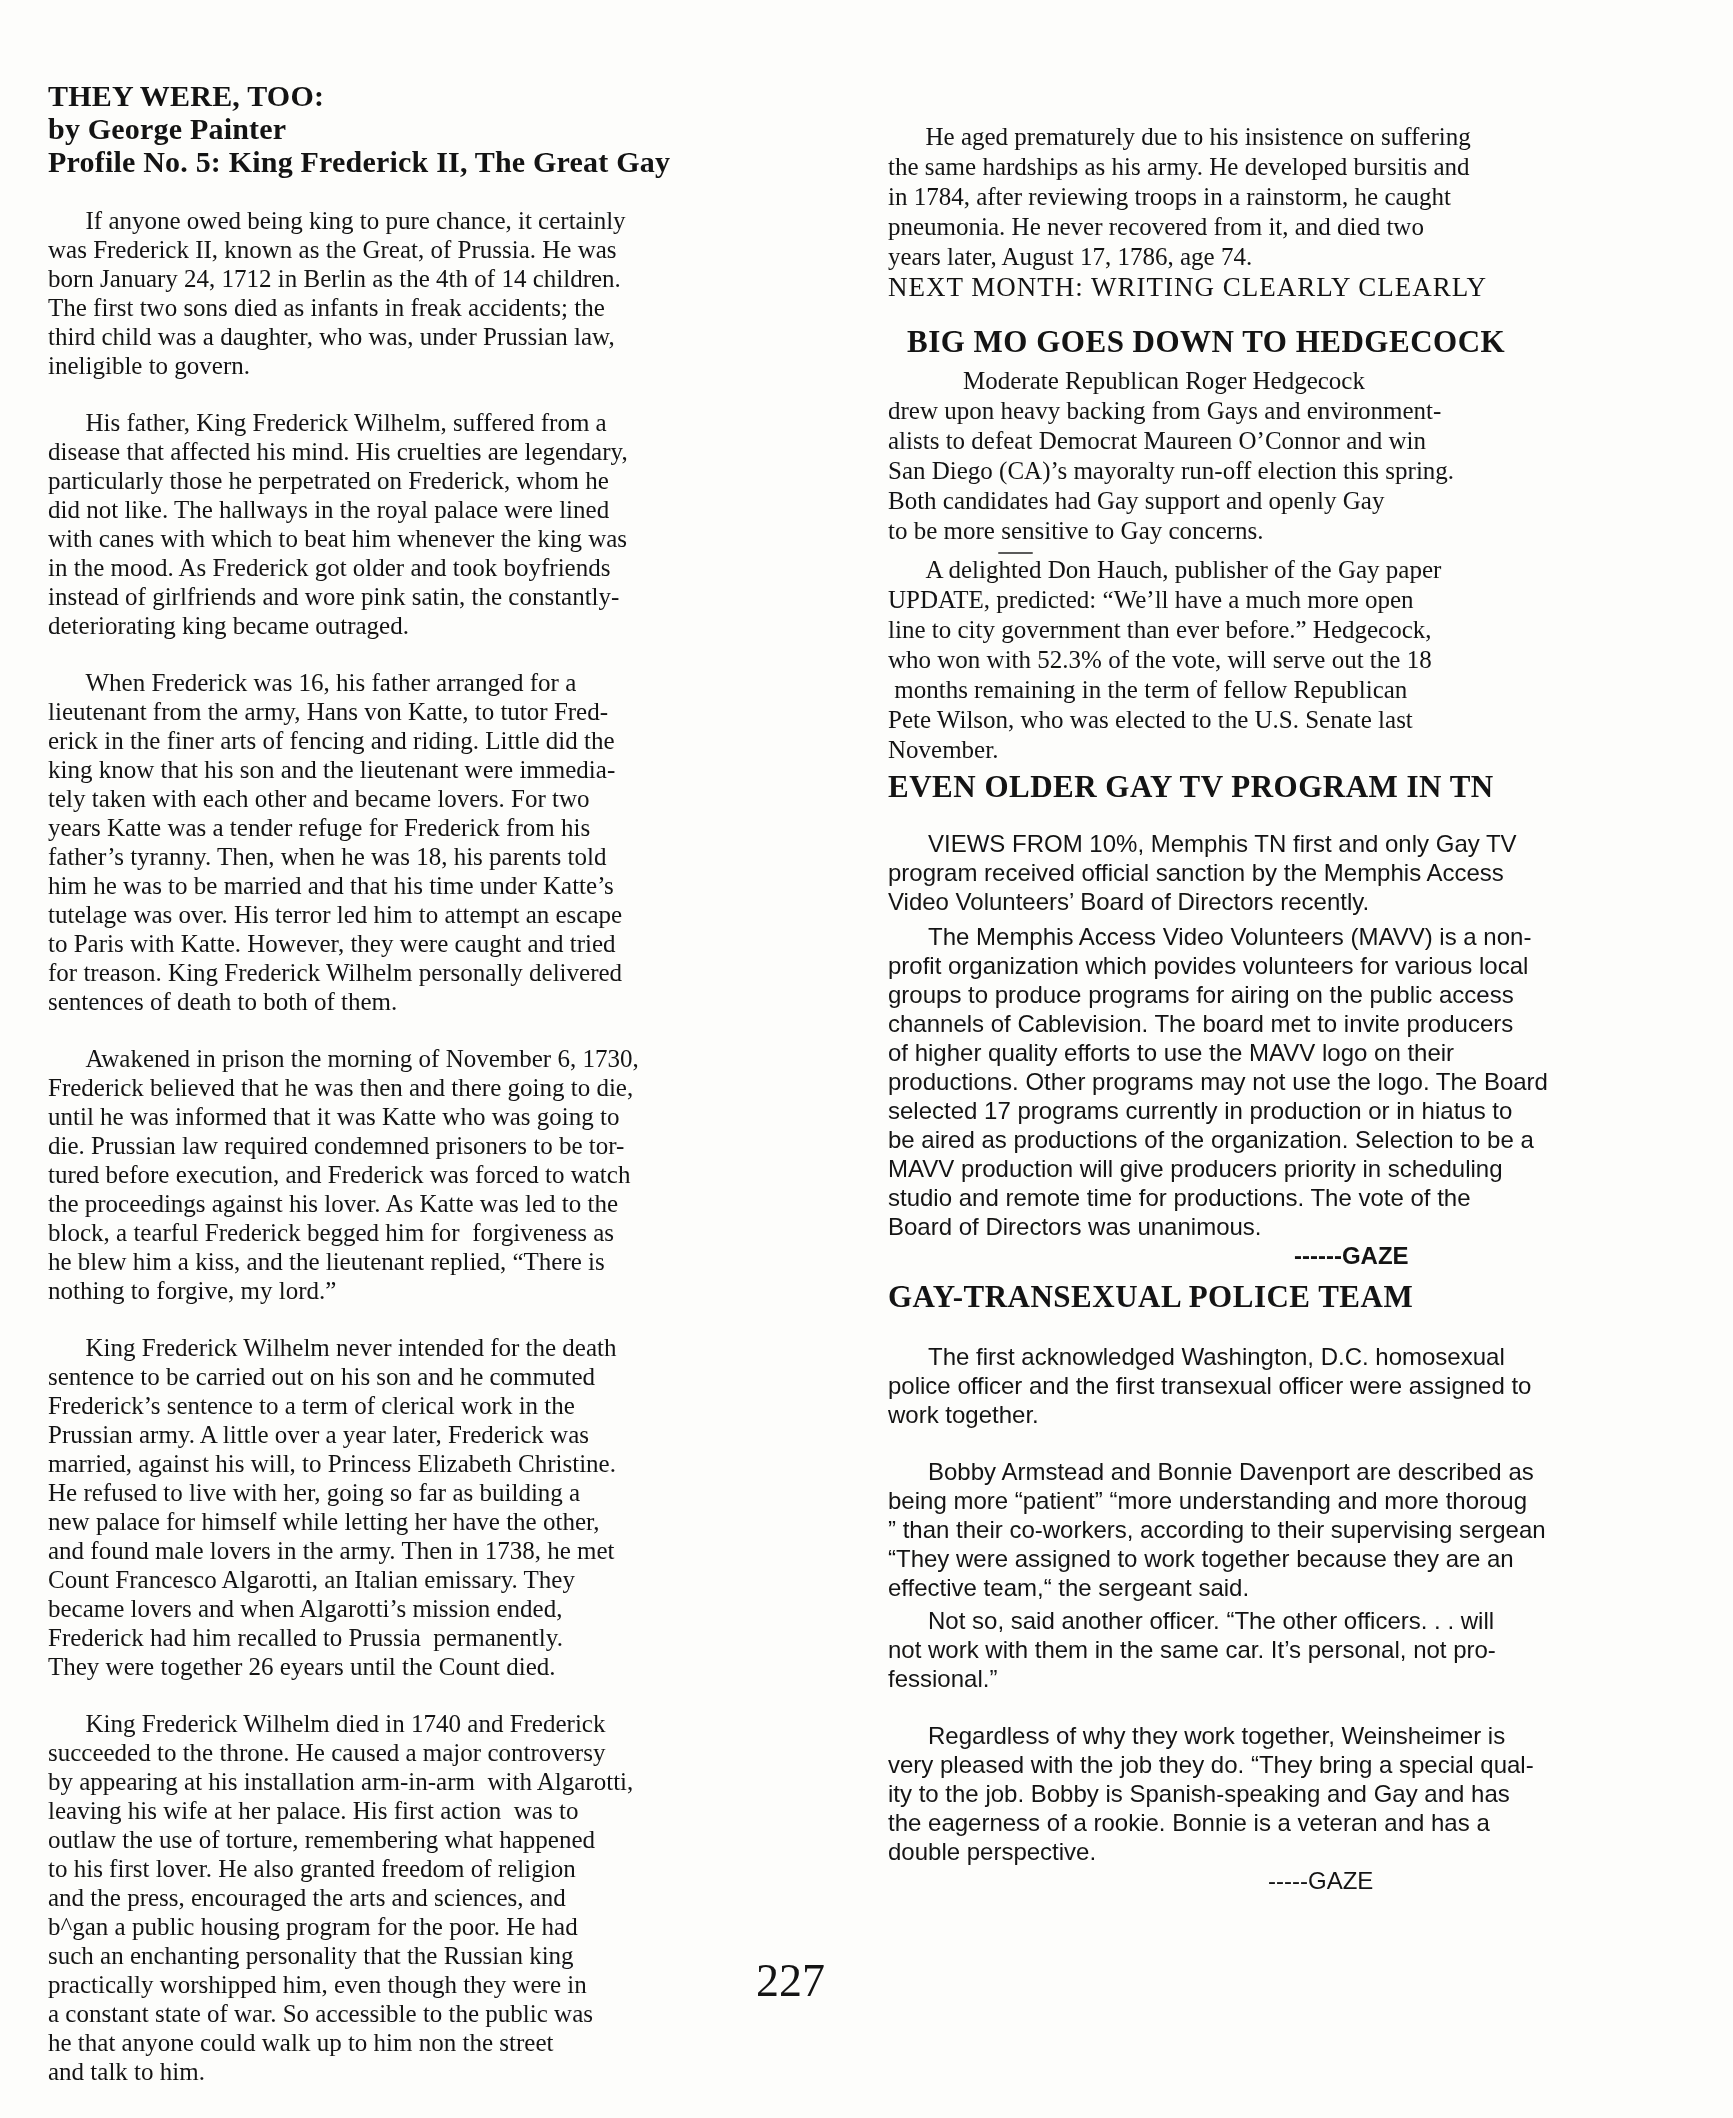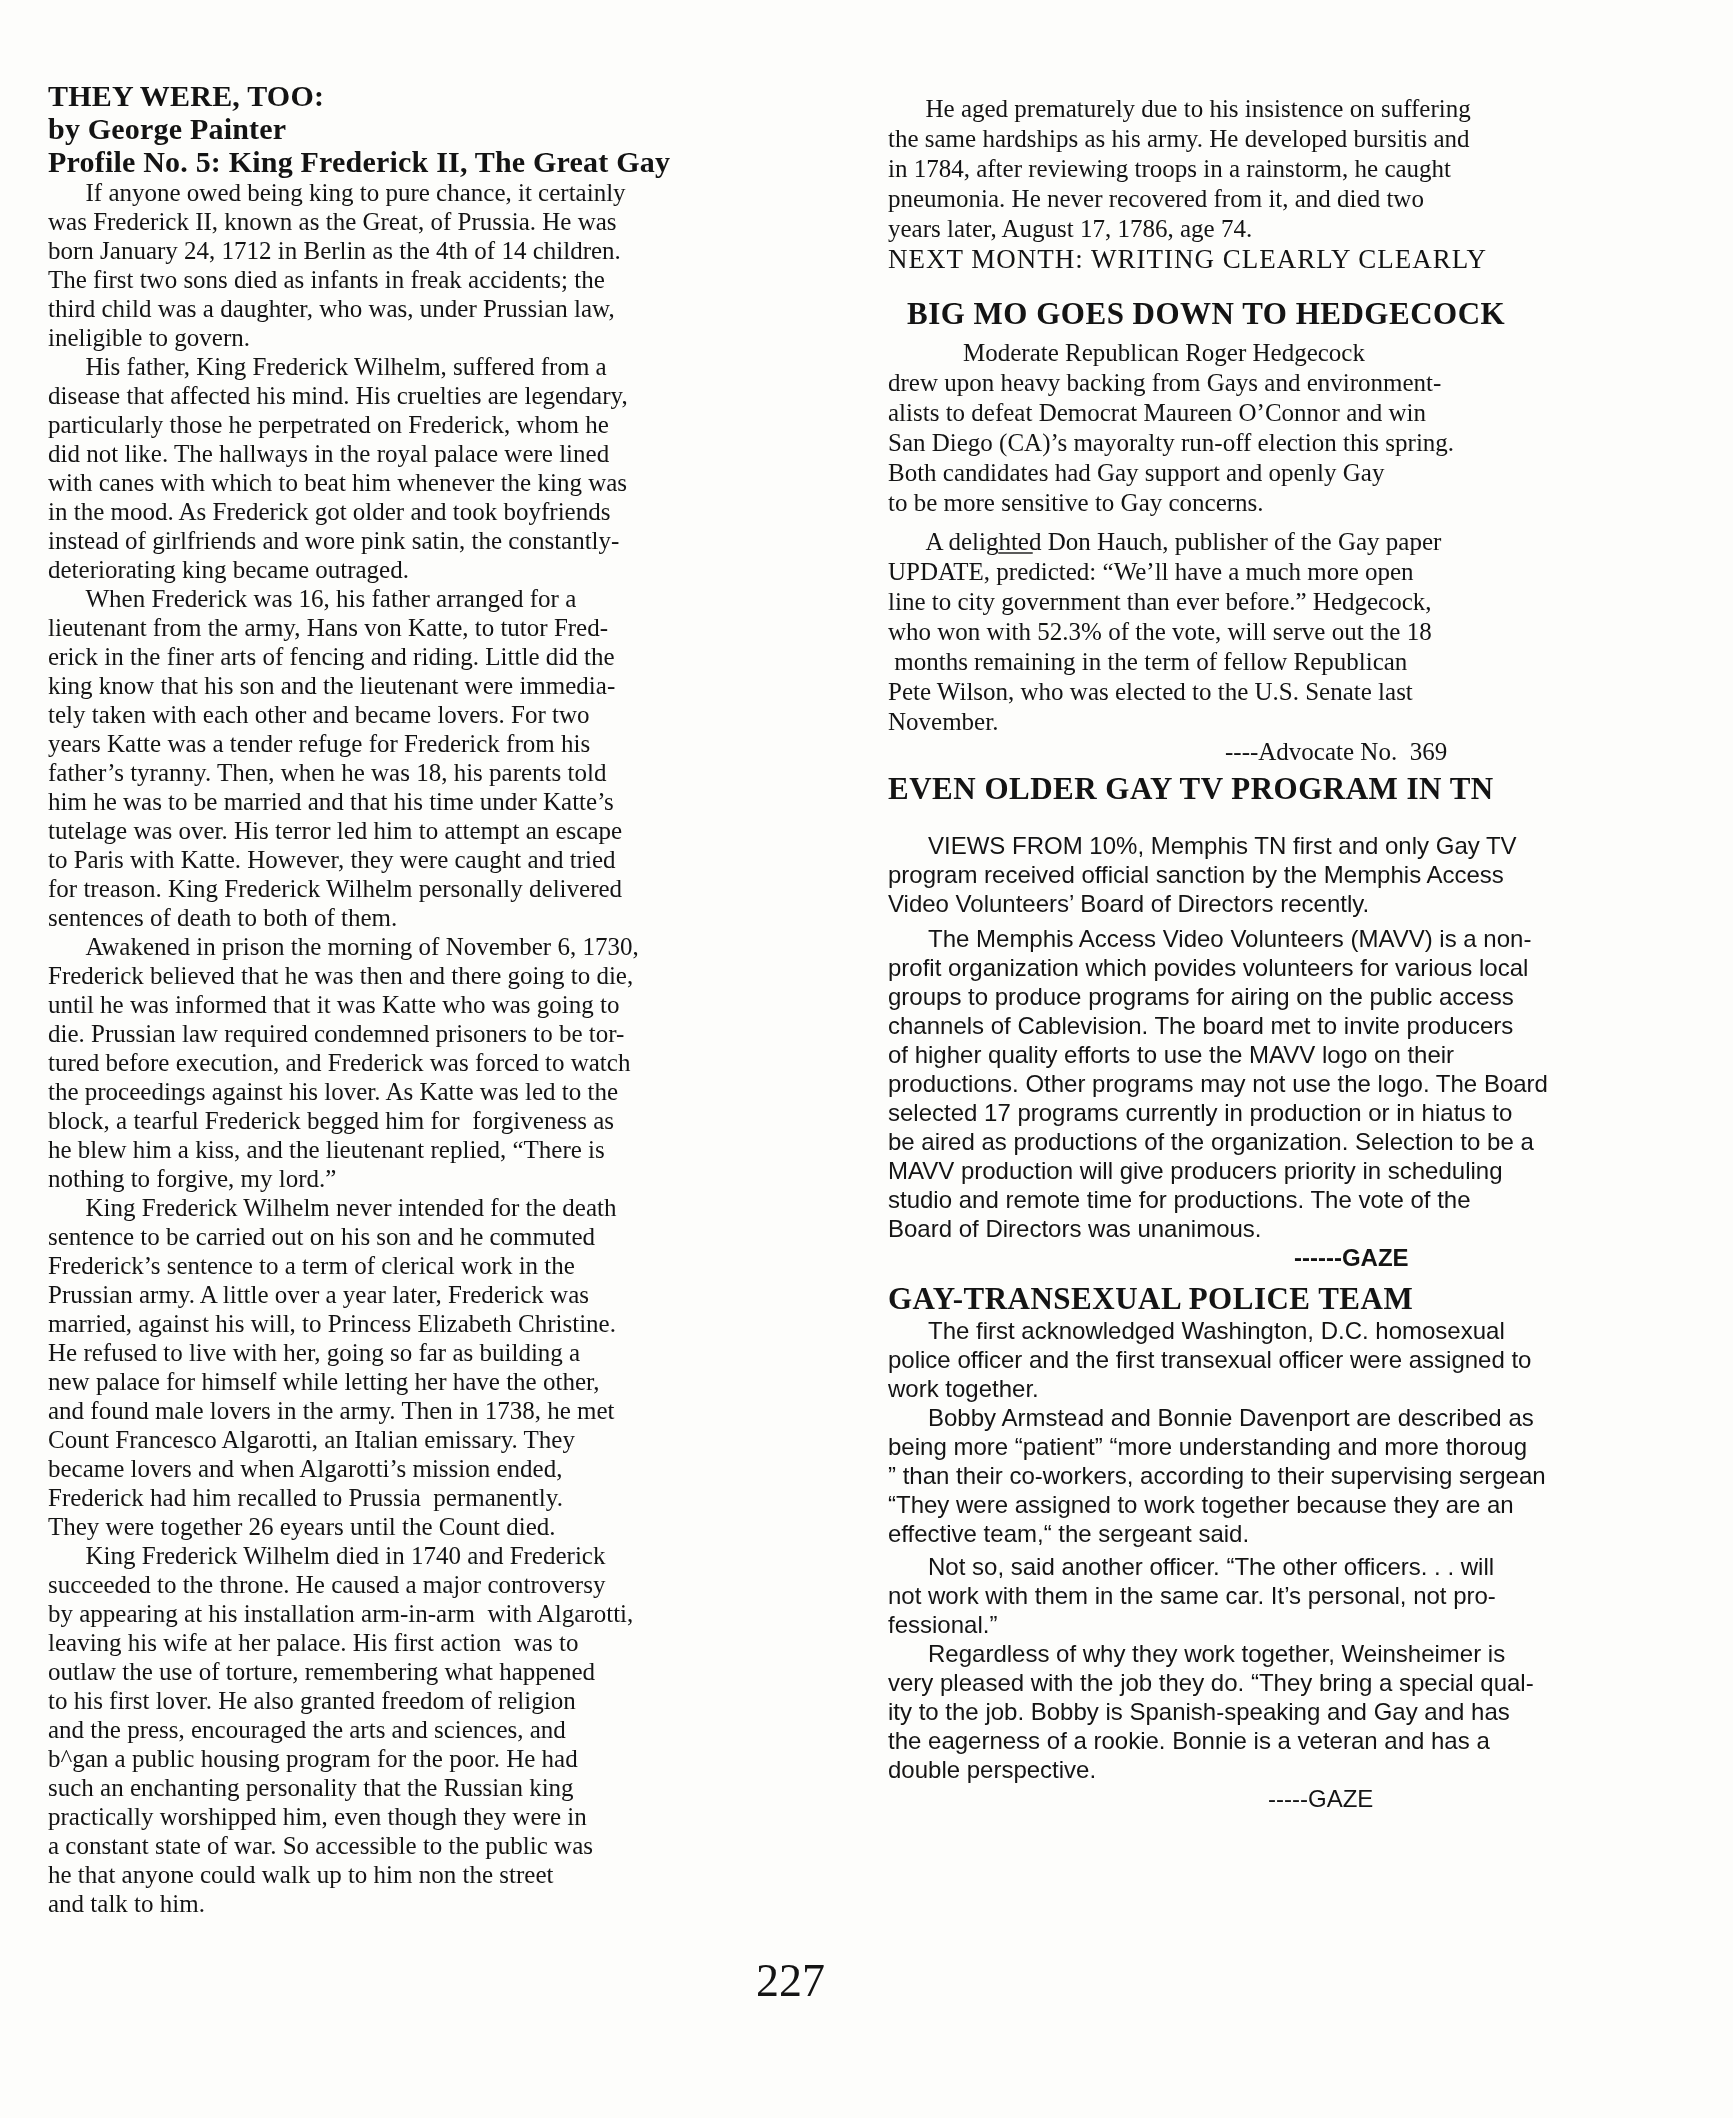--- a/index.html
+++ b/index.html
@@ -15,21 +15,21 @@
   .col-left  { left: 48px;  top: 79px; width: 818px; }
   .col-right { left: 888px; top: 94px; width: 841px; }
 
   .headline {
     font-weight: bold;
     font-size: 30px;
     line-height: 33px;
     white-space: pre-wrap;
     letter-spacing: 0.2px;
   }
-  .para { white-space: pre-wrap; }
+  .para { white-space: pre-wrap; margin-top: 28px; }
   .serif-para { font-size: 25px; line-height: 29px; }
   .col-right .serif-para { line-height: 30px; }
   .sans-para {
     font-family: "Liberation Sans", sans-serif;
     font-size: 24px;
     line-height: 29px;
   }
   .caps-line {
     font-size: 27px;
     line-height: 30px;
@@ -170,21 +170,20 @@
 San Diego (CA)’s mayoralty run-off election this spring.
 Both candidates had Gay support and openly Gay
 to be more sensitive to Gay concerns.</div>
   <div class="para serif-para p-gap-med">      A delighted Don Hauch, publisher of the Gay paper
 UPDATE, predicted: “We’ll have a much more open
 line to city government than ever before.” Hedgecock,
 who won with 52.3% of the vote, will serve out the 18
  months remaining in the term of fellow Republican
 Pete Wilson, who was elected to the U.S. Senate last
 November.</div>
-  <div class="attr-advocate">----Advocate No.  369</div>
 
   <div class="section-title title-tv">EVEN OLDER GAY TV PROGRAM IN TN</div>
   <div class="para sans-para p-gap-16">      VIEWS FROM 10%, Memphis TN first and only Gay TV
 program received official sanction by the Memphis Access
 Video Volunteers’ Board of Directors recently.</div>
   <div class="para sans-para p-gap-12">      The Memphis Access Video Volunteers (MAVV) is a non-
 profit organization which povides volunteers for various local
 groups to produce programs for airing on the public access
 channels of Cablevision. The board met to invite producers
 of higher quality efforts to use the MAVV logo on their

